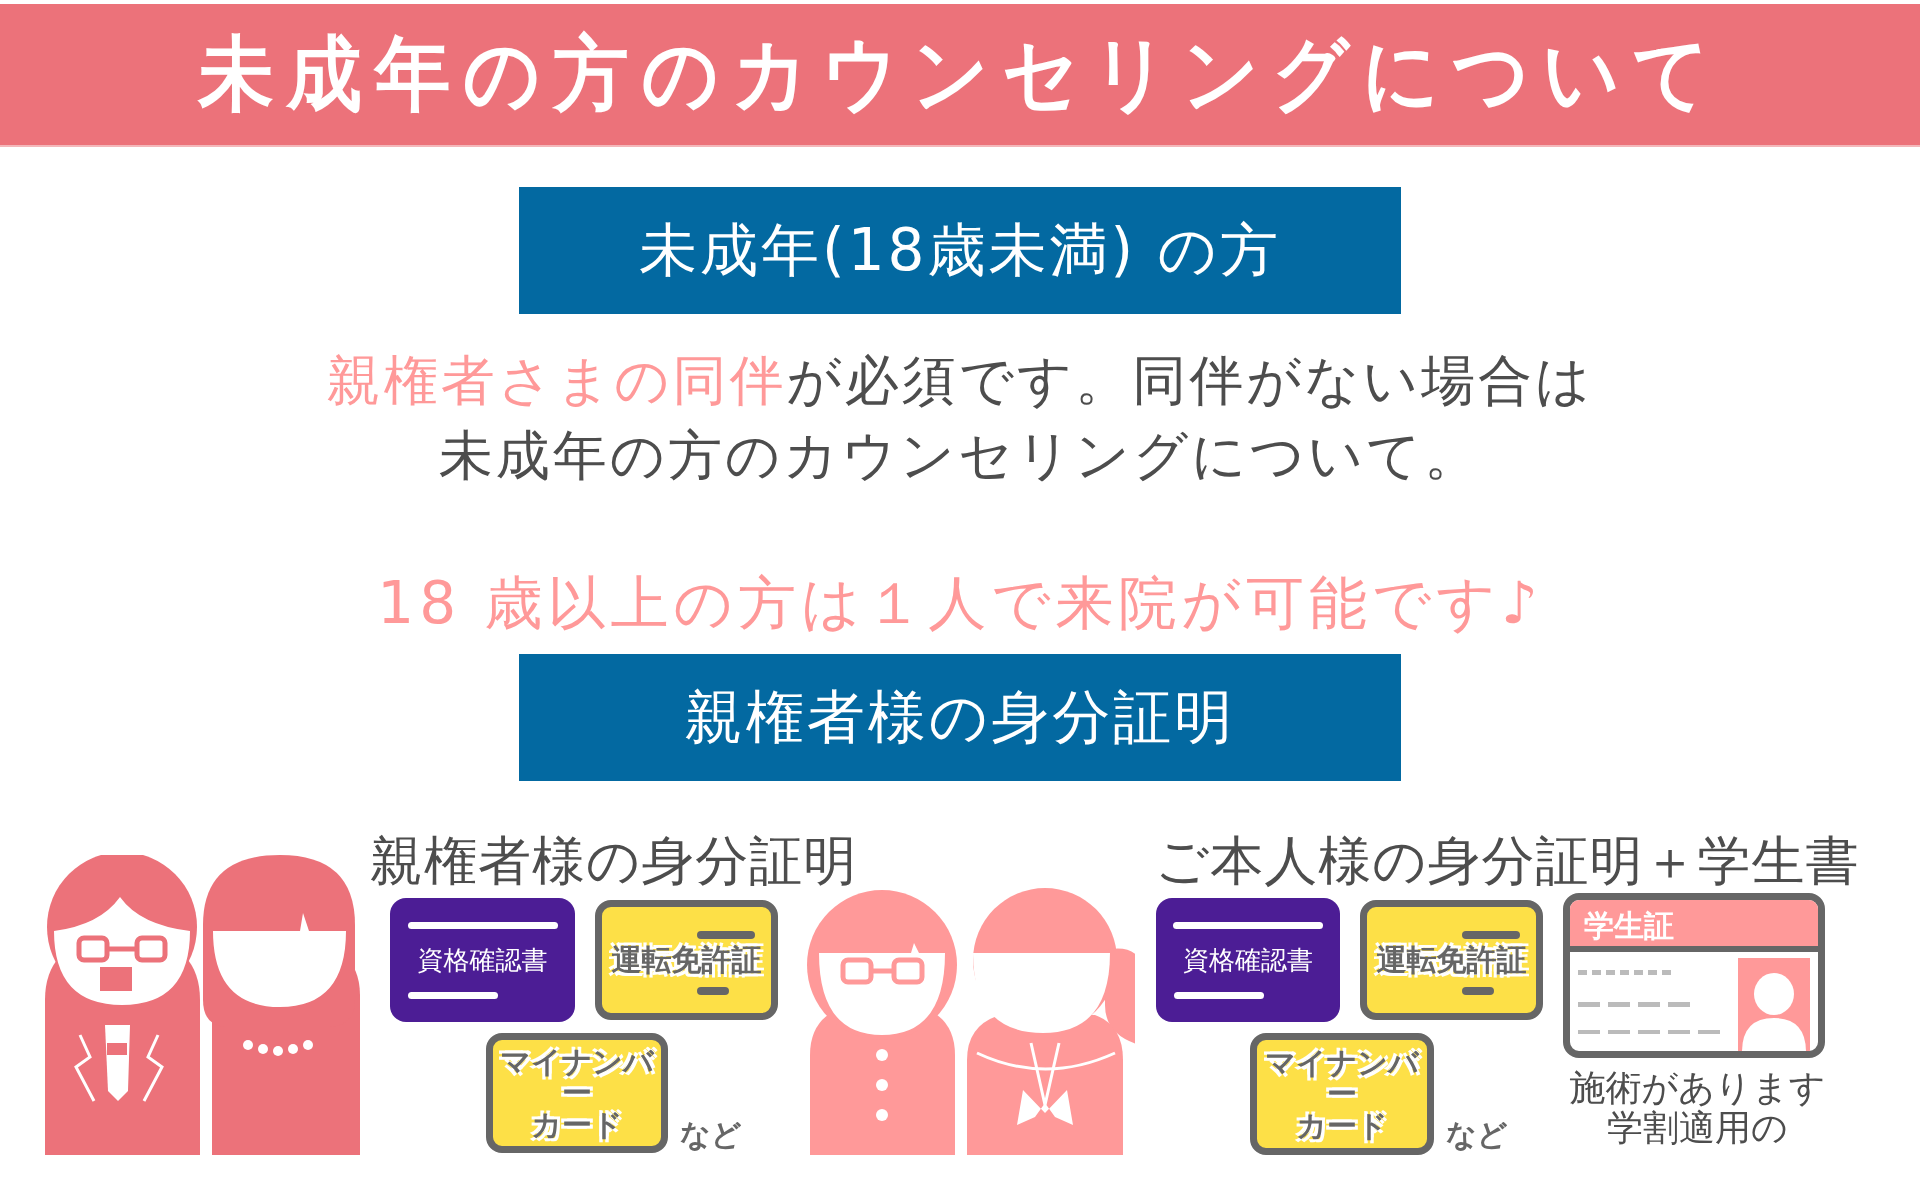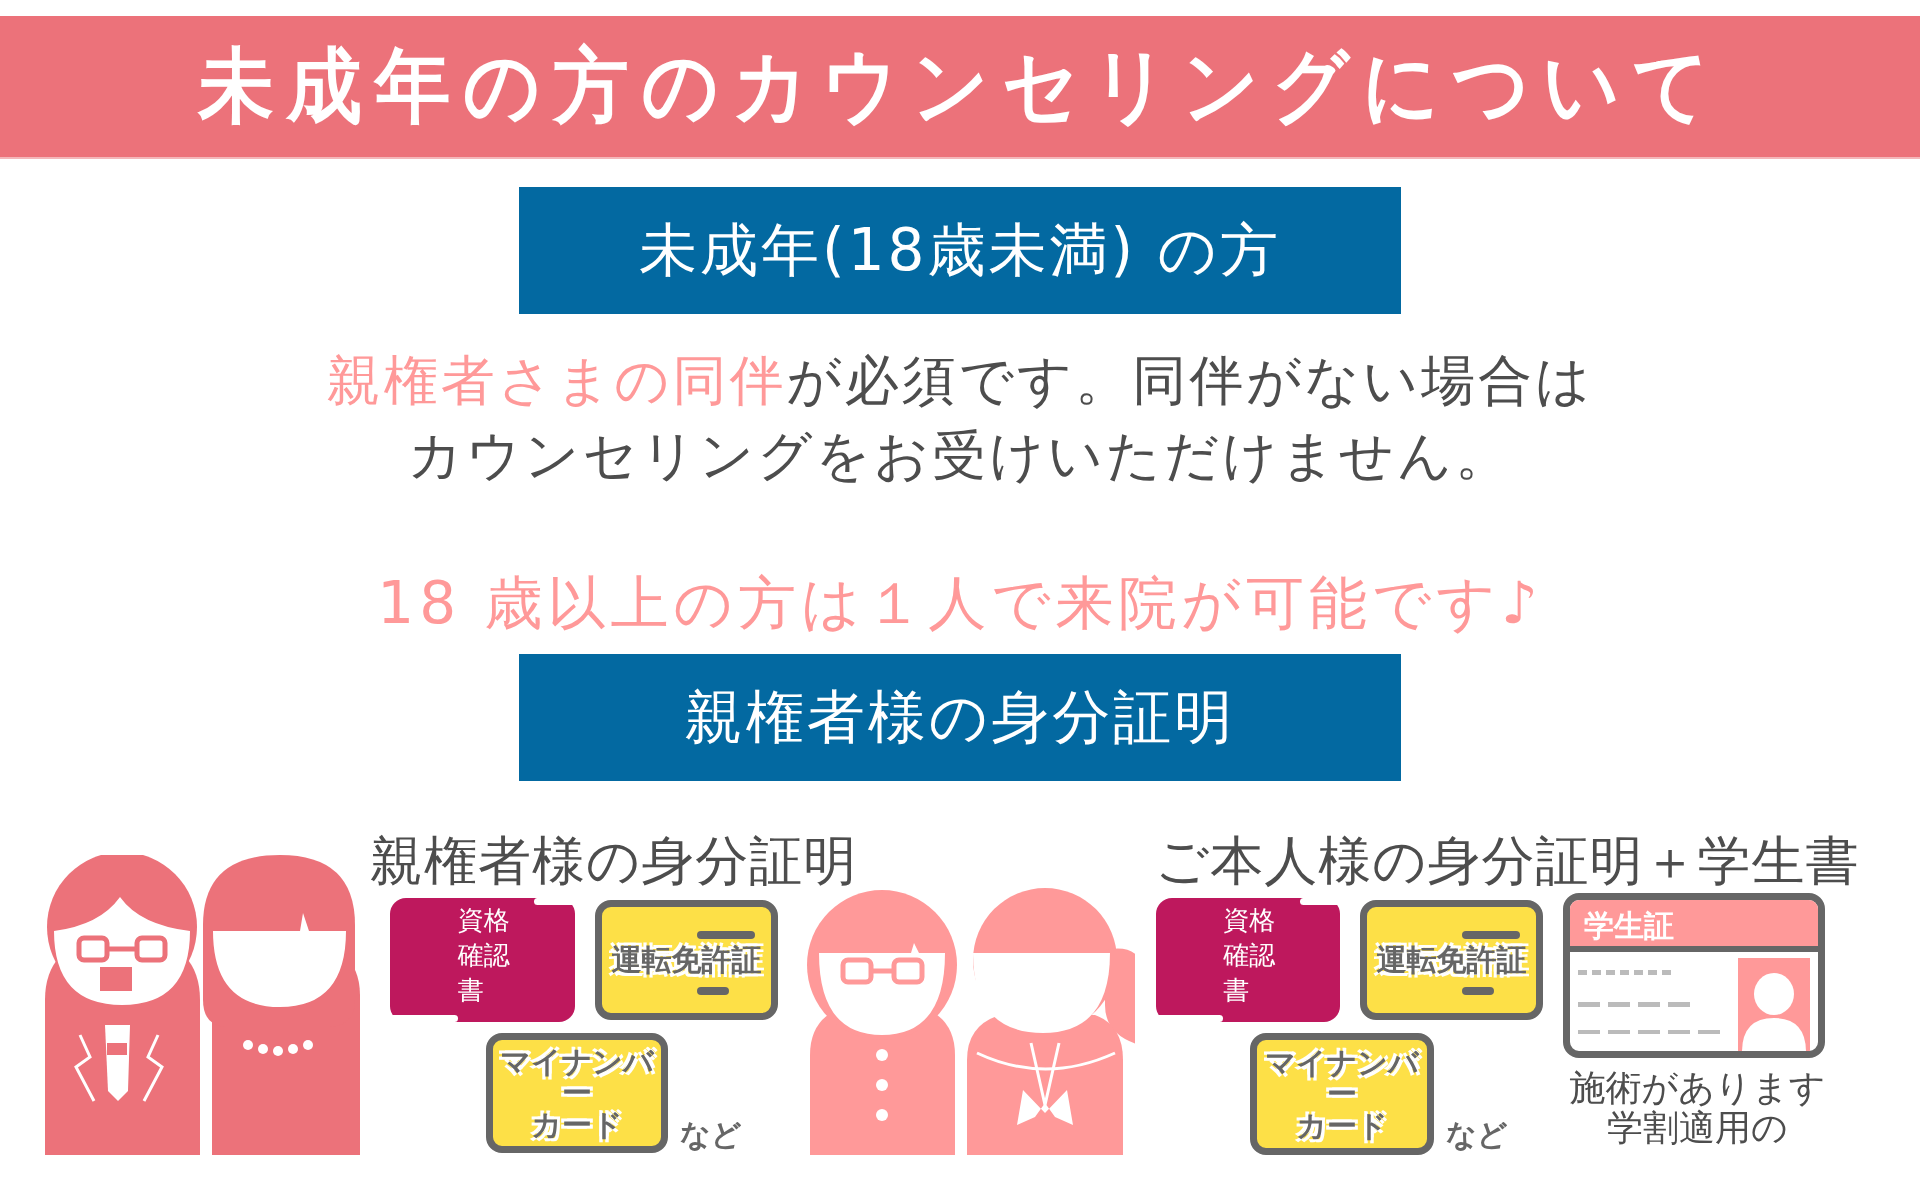--- a/index.html
+++ b/index.html
@@ -1,33 +1,33 @@
 <!DOCTYPE html>
 <html><head>
 <meta charset="utf-8">
 <style>
   * { box-sizing: border-box; margin: 0; padding: 0; }
   html, body { width: 1920px; height: 1202px; background: #ffffff; overflow: hidden; }
   body { position: relative; font-family: "DejaVu Sans", "Liberation Sans", sans-serif; color: #4d4d4d; }
   .abs { position: absolute; }
 
-  .header { left: 0; top: 16px; width: 1920px; height: 143px; background: #ec727a; border-bottom: 2px solid #f4b7ba; display: flex; align-items: center; justify-content: center; }
+  .header { left: 0; top: 4px; width: 1920px; height: 143px; background: #ec727a; border-bottom: 2px solid #f4b7ba; display: flex; align-items: center; justify-content: center; }
   .header-title { color: #fff; font-size: 82px; font-weight: bold; letter-spacing: 14px; transform: scaleX(0.92); white-space: nowrap; }
 
   .dark-box { left: 519px; width: 882px; height: 127px; background: #0369a1; display: flex; align-items: center; justify-content: center; }
   .dark-box span { color: #fff; font-size: 58px; letter-spacing: 3px; white-space: nowrap; }
 
   .line { left: 0; width: 1920px; text-align: center; white-space: nowrap; font-size: 54px; letter-spacing: 3px; }
   .pink { color: #ff9999; }
   .gray { color: #4d4d4d; }
 
   .section-label { font-size: 53px; color: #4d4d4d; white-space: nowrap; letter-spacing: 1px; }
 
   .card { border-radius: 16px; display: flex; align-items: center; justify-content: center; }
-  .card-dark { background: #be185d; color: #fff; flex-direction: row; align-items: flex-end; }
+  .card-dark { background: #4c1d95; color: #fff; flex-direction: column; }
   .card-dark .bar { width: 150px; height: 7px; background: #fff; border-radius: 4px; }
   .card-dark .bar.short { width: 90px; align-self: flex-start; margin-left: 18px; }
   .card-dark .txt { font-size: 26px; margin: 14px 0; }
   .card-outline { border: 7px solid #666666; background: #fde047; }
   .outline-txt { font-size: 30px; font-weight: bold; color: #666; text-align: center; line-height: 1.05;
                  text-shadow: -3px -3px 0 #fff, 3px -3px 0 #fff, -3px 3px 0 #fff, 3px 3px 0 #fff; position: relative; z-index: 2; }
   .card-deco { position: absolute; background: #666; border-radius: 4px; height: 8px; }
   .nado { font-size: 30px; font-weight: bold; color: #666; }
 
   .student-card { border: 7px solid #666; border-radius: 16px; background: #fff; overflow: hidden; }
@@ -41,21 +41,21 @@
   <div class="header-title">未成年の方のカウンセリングについて</div>
 </div>
 
 <div class="abs dark-box" style="top:187px;">
   <span>未成年(18歳未満) の方</span>
 </div>
 
 <div class="abs line" style="top:345px;">
   <span class="pink">親権者さまの同伴</span><span class="gray">が必須です。同伴がない場合は</span>
 </div>
-<div class="abs line gray" style="top:420px;">カウンセリングをお受けいただけません。</div>
+<div class="abs line gray" style="top:420px;">未成年の方のカウンセリングについて。</div>
 <div class="abs line pink" style="top:522px; font-size:58px; letter-spacing:5px;margin-top:43px;">18 歳以上の方は１人で来院が可能です♪</div>
 
 <div class="abs dark-box" style="top:654px;">
   <span>親権者様の身分証明</span>
 </div>
 
 <svg class="abs" style="left:30px; top:855px;" width="330" height="300" viewBox="0 0 330 300">
   <g fill="#ec727a">
 
     <path d="M15 300 V145 Q15 90 75 80 H110 Q170 90 170 145 V300 Z"></path>

